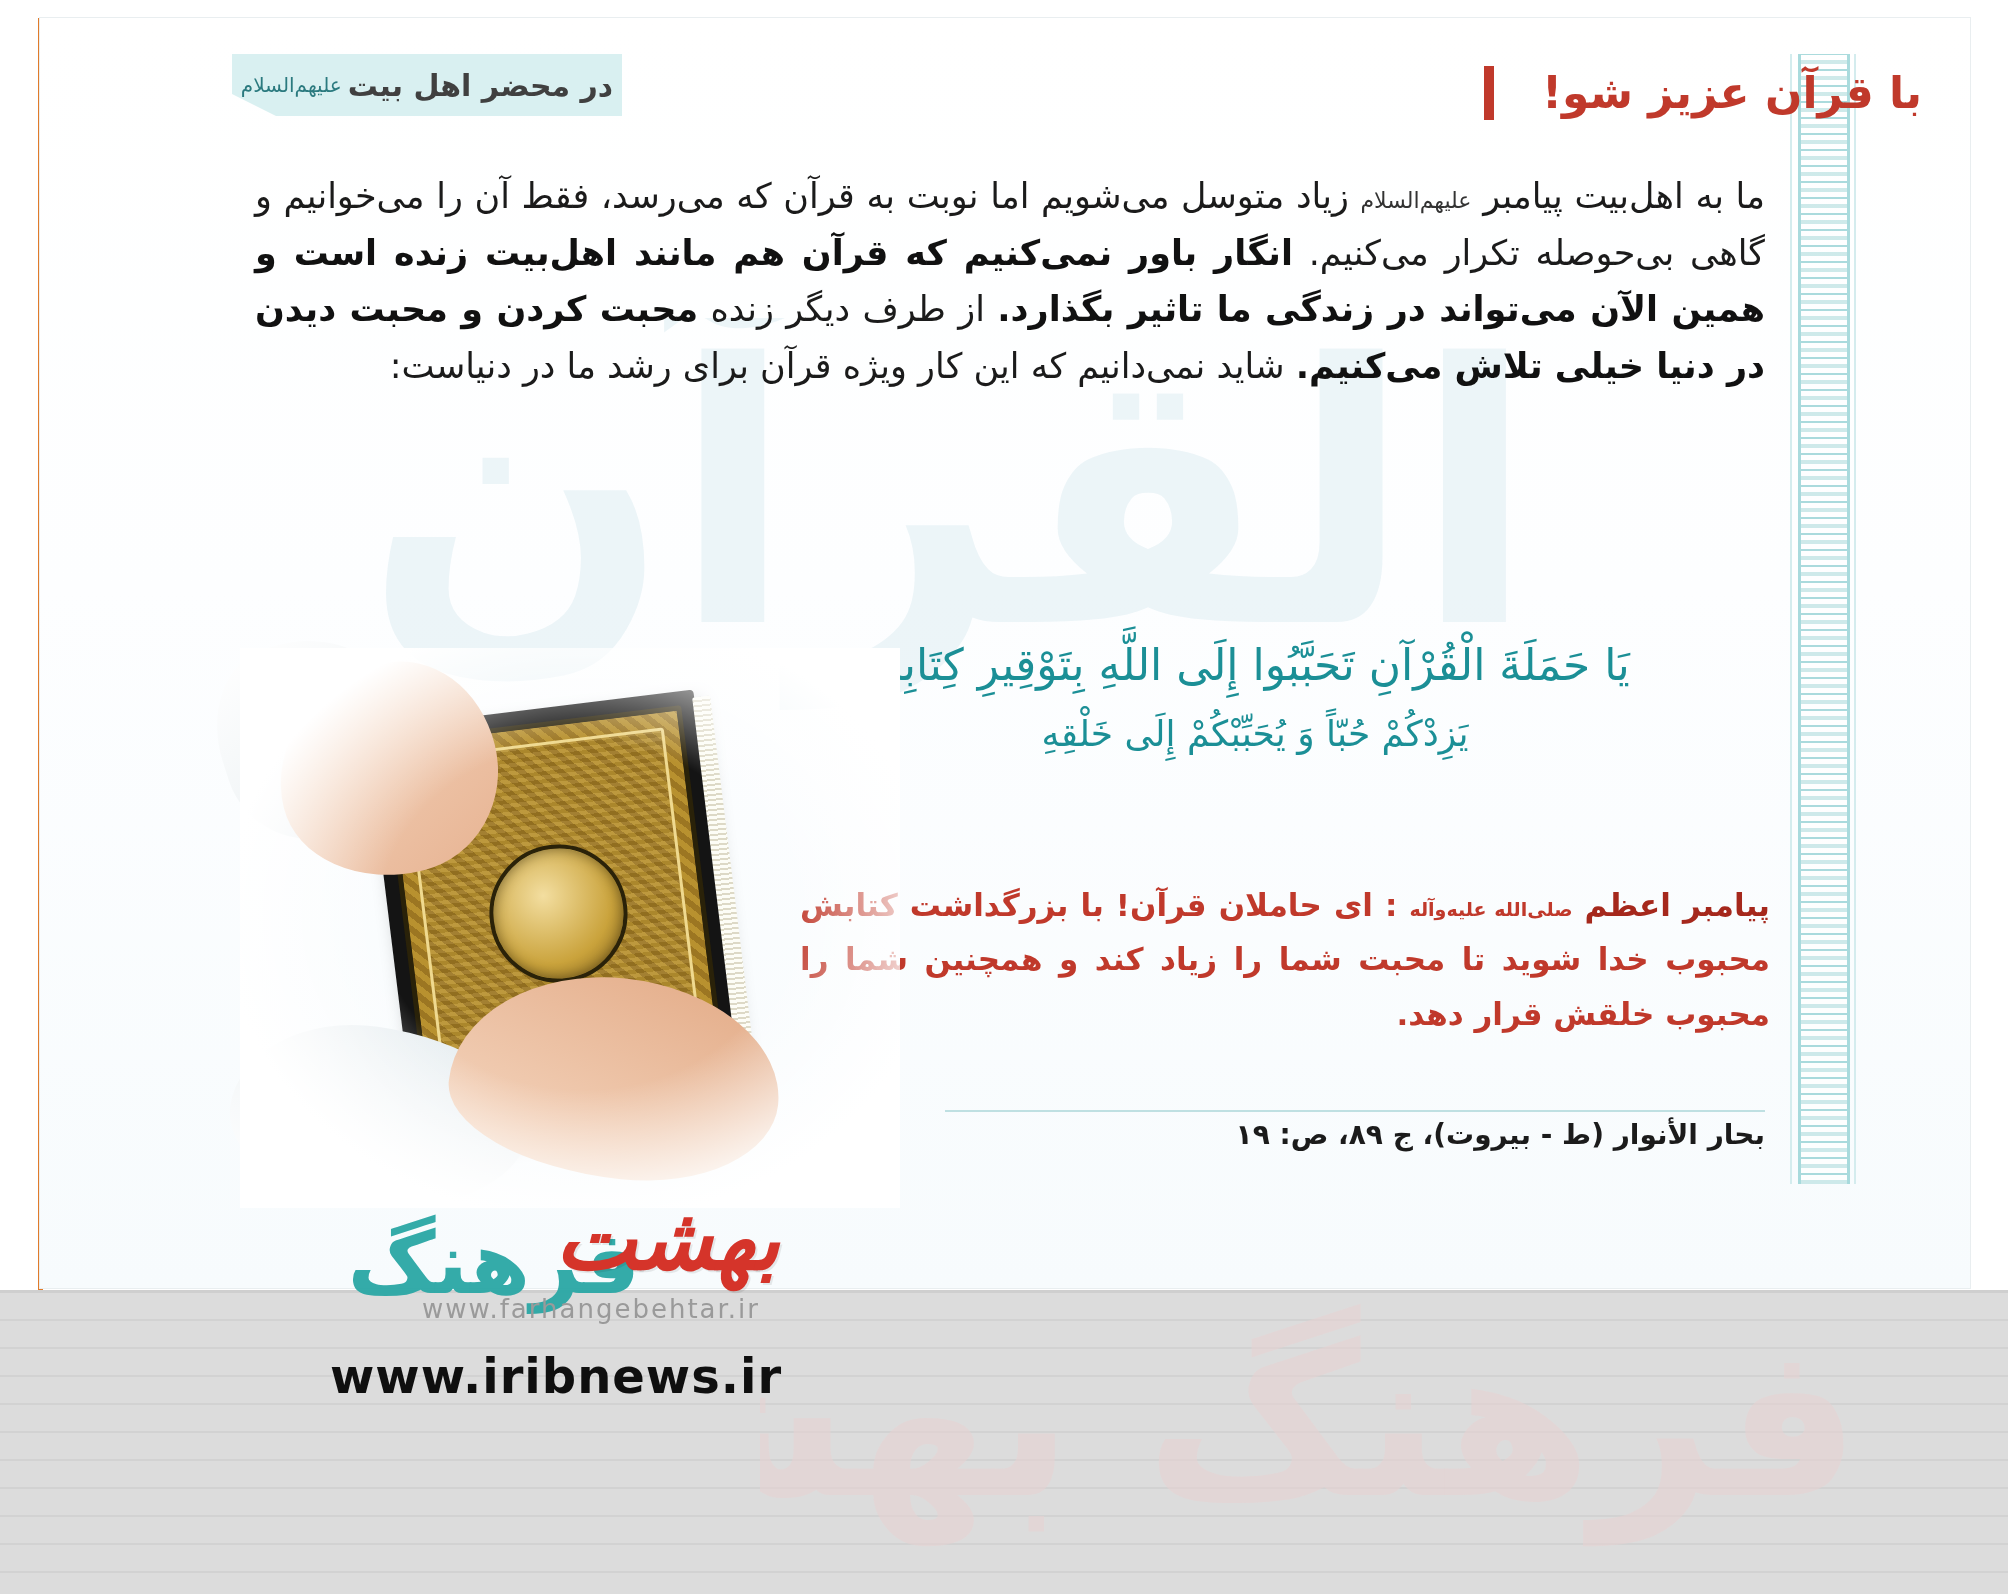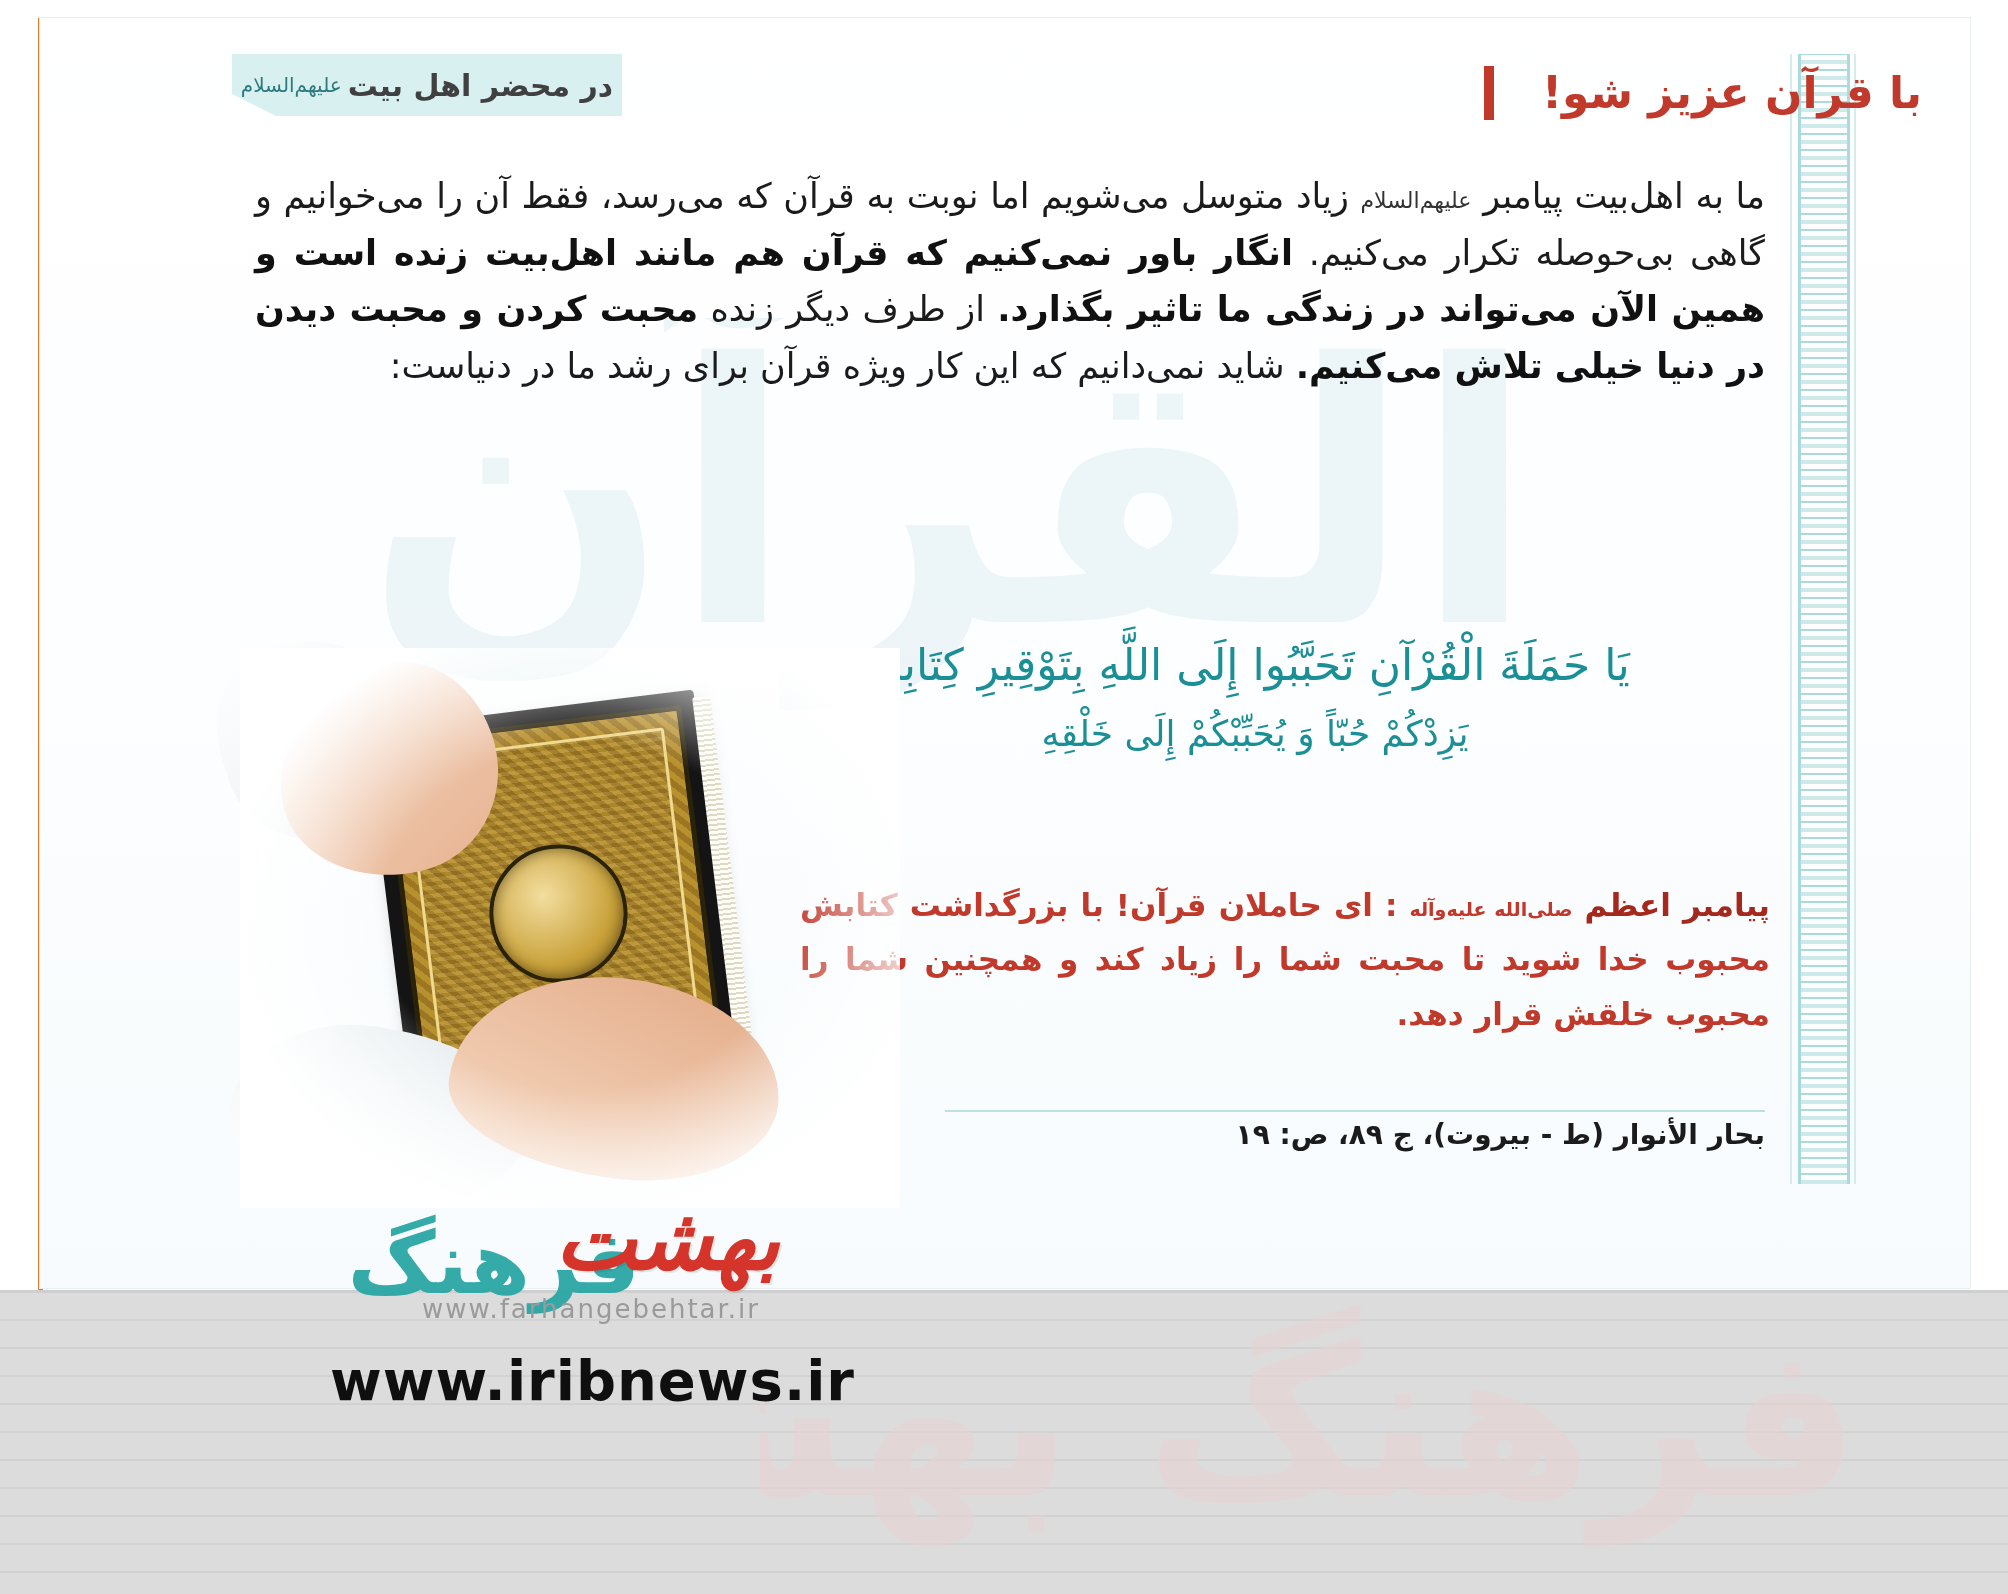--- a/index.html
+++ b/index.html
@@ -407,21 +407,21 @@
     color: #9a9a9a;
     letter-spacing: 2px;
     direction: ltr;
   }
 
   
   .site-url {
     position: absolute;
     left: 330px;
     top: 1348px;
-    font-size: 56px;
+    font-size: 48px;
     font-weight: bold;
     color: #0f0f0f;
     direction: ltr;
     letter-spacing: 1px;
     z-index: 7;
   }
 
 </style>
 </head>
 <body>

